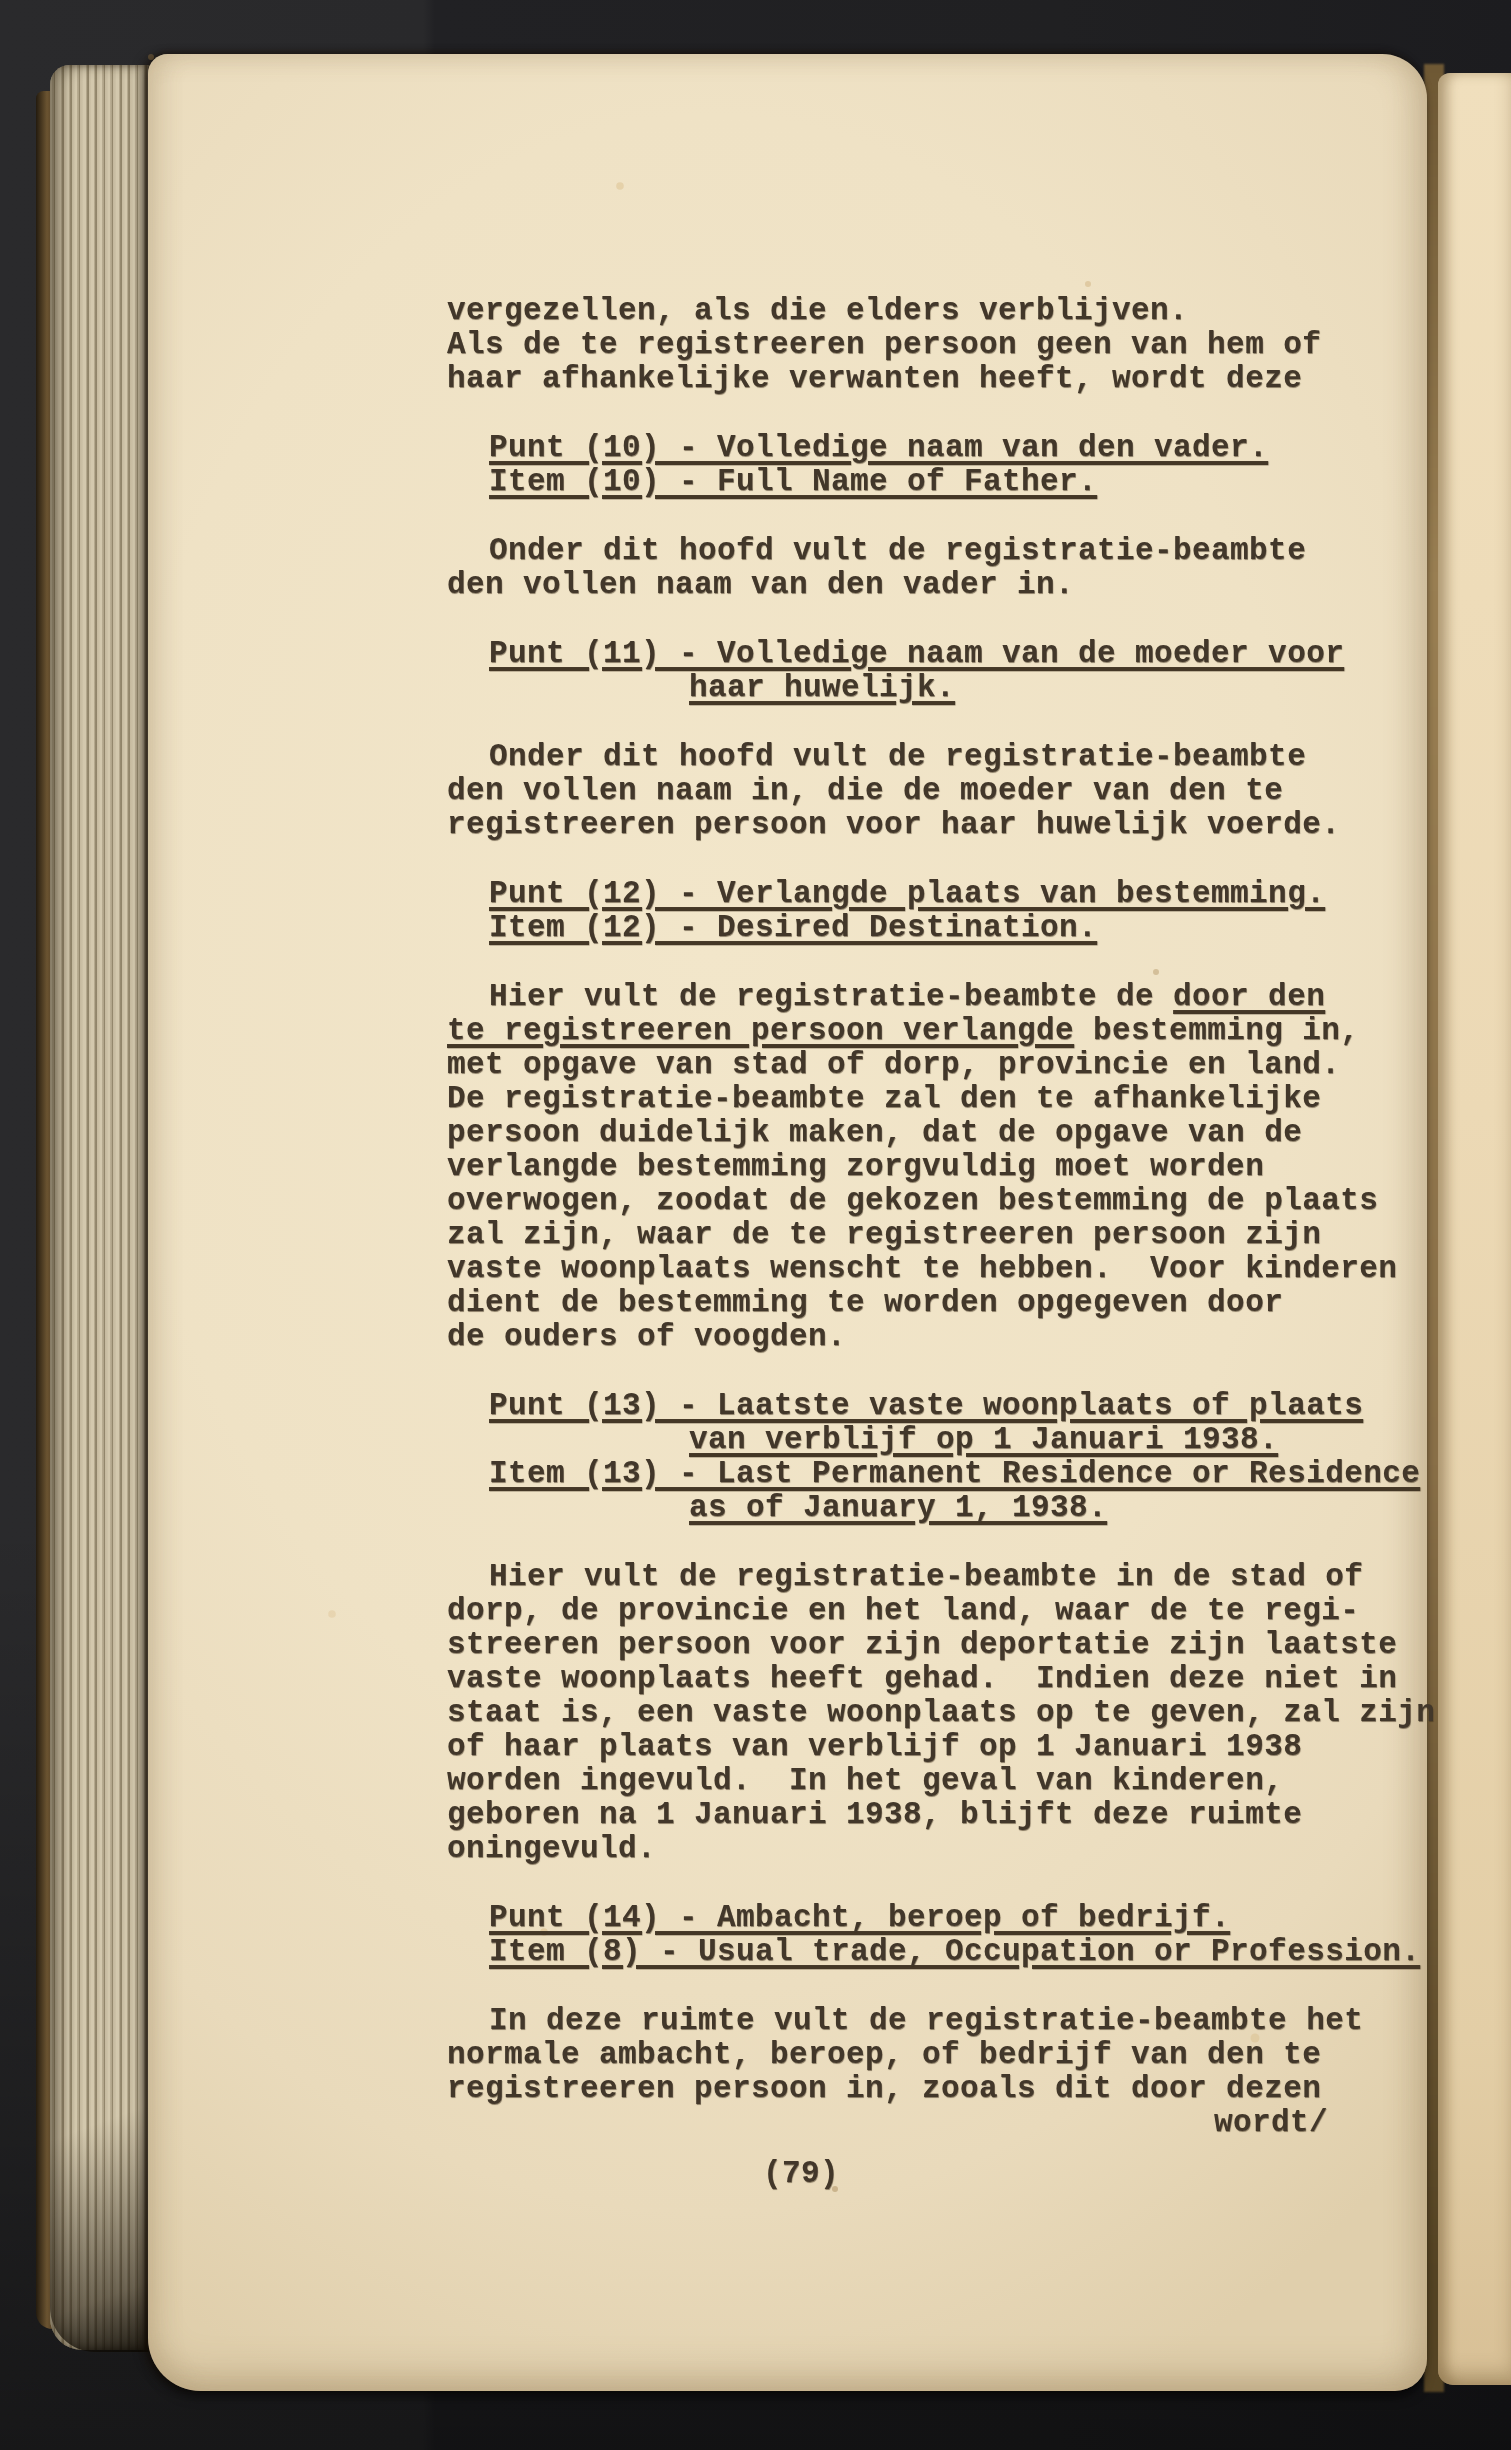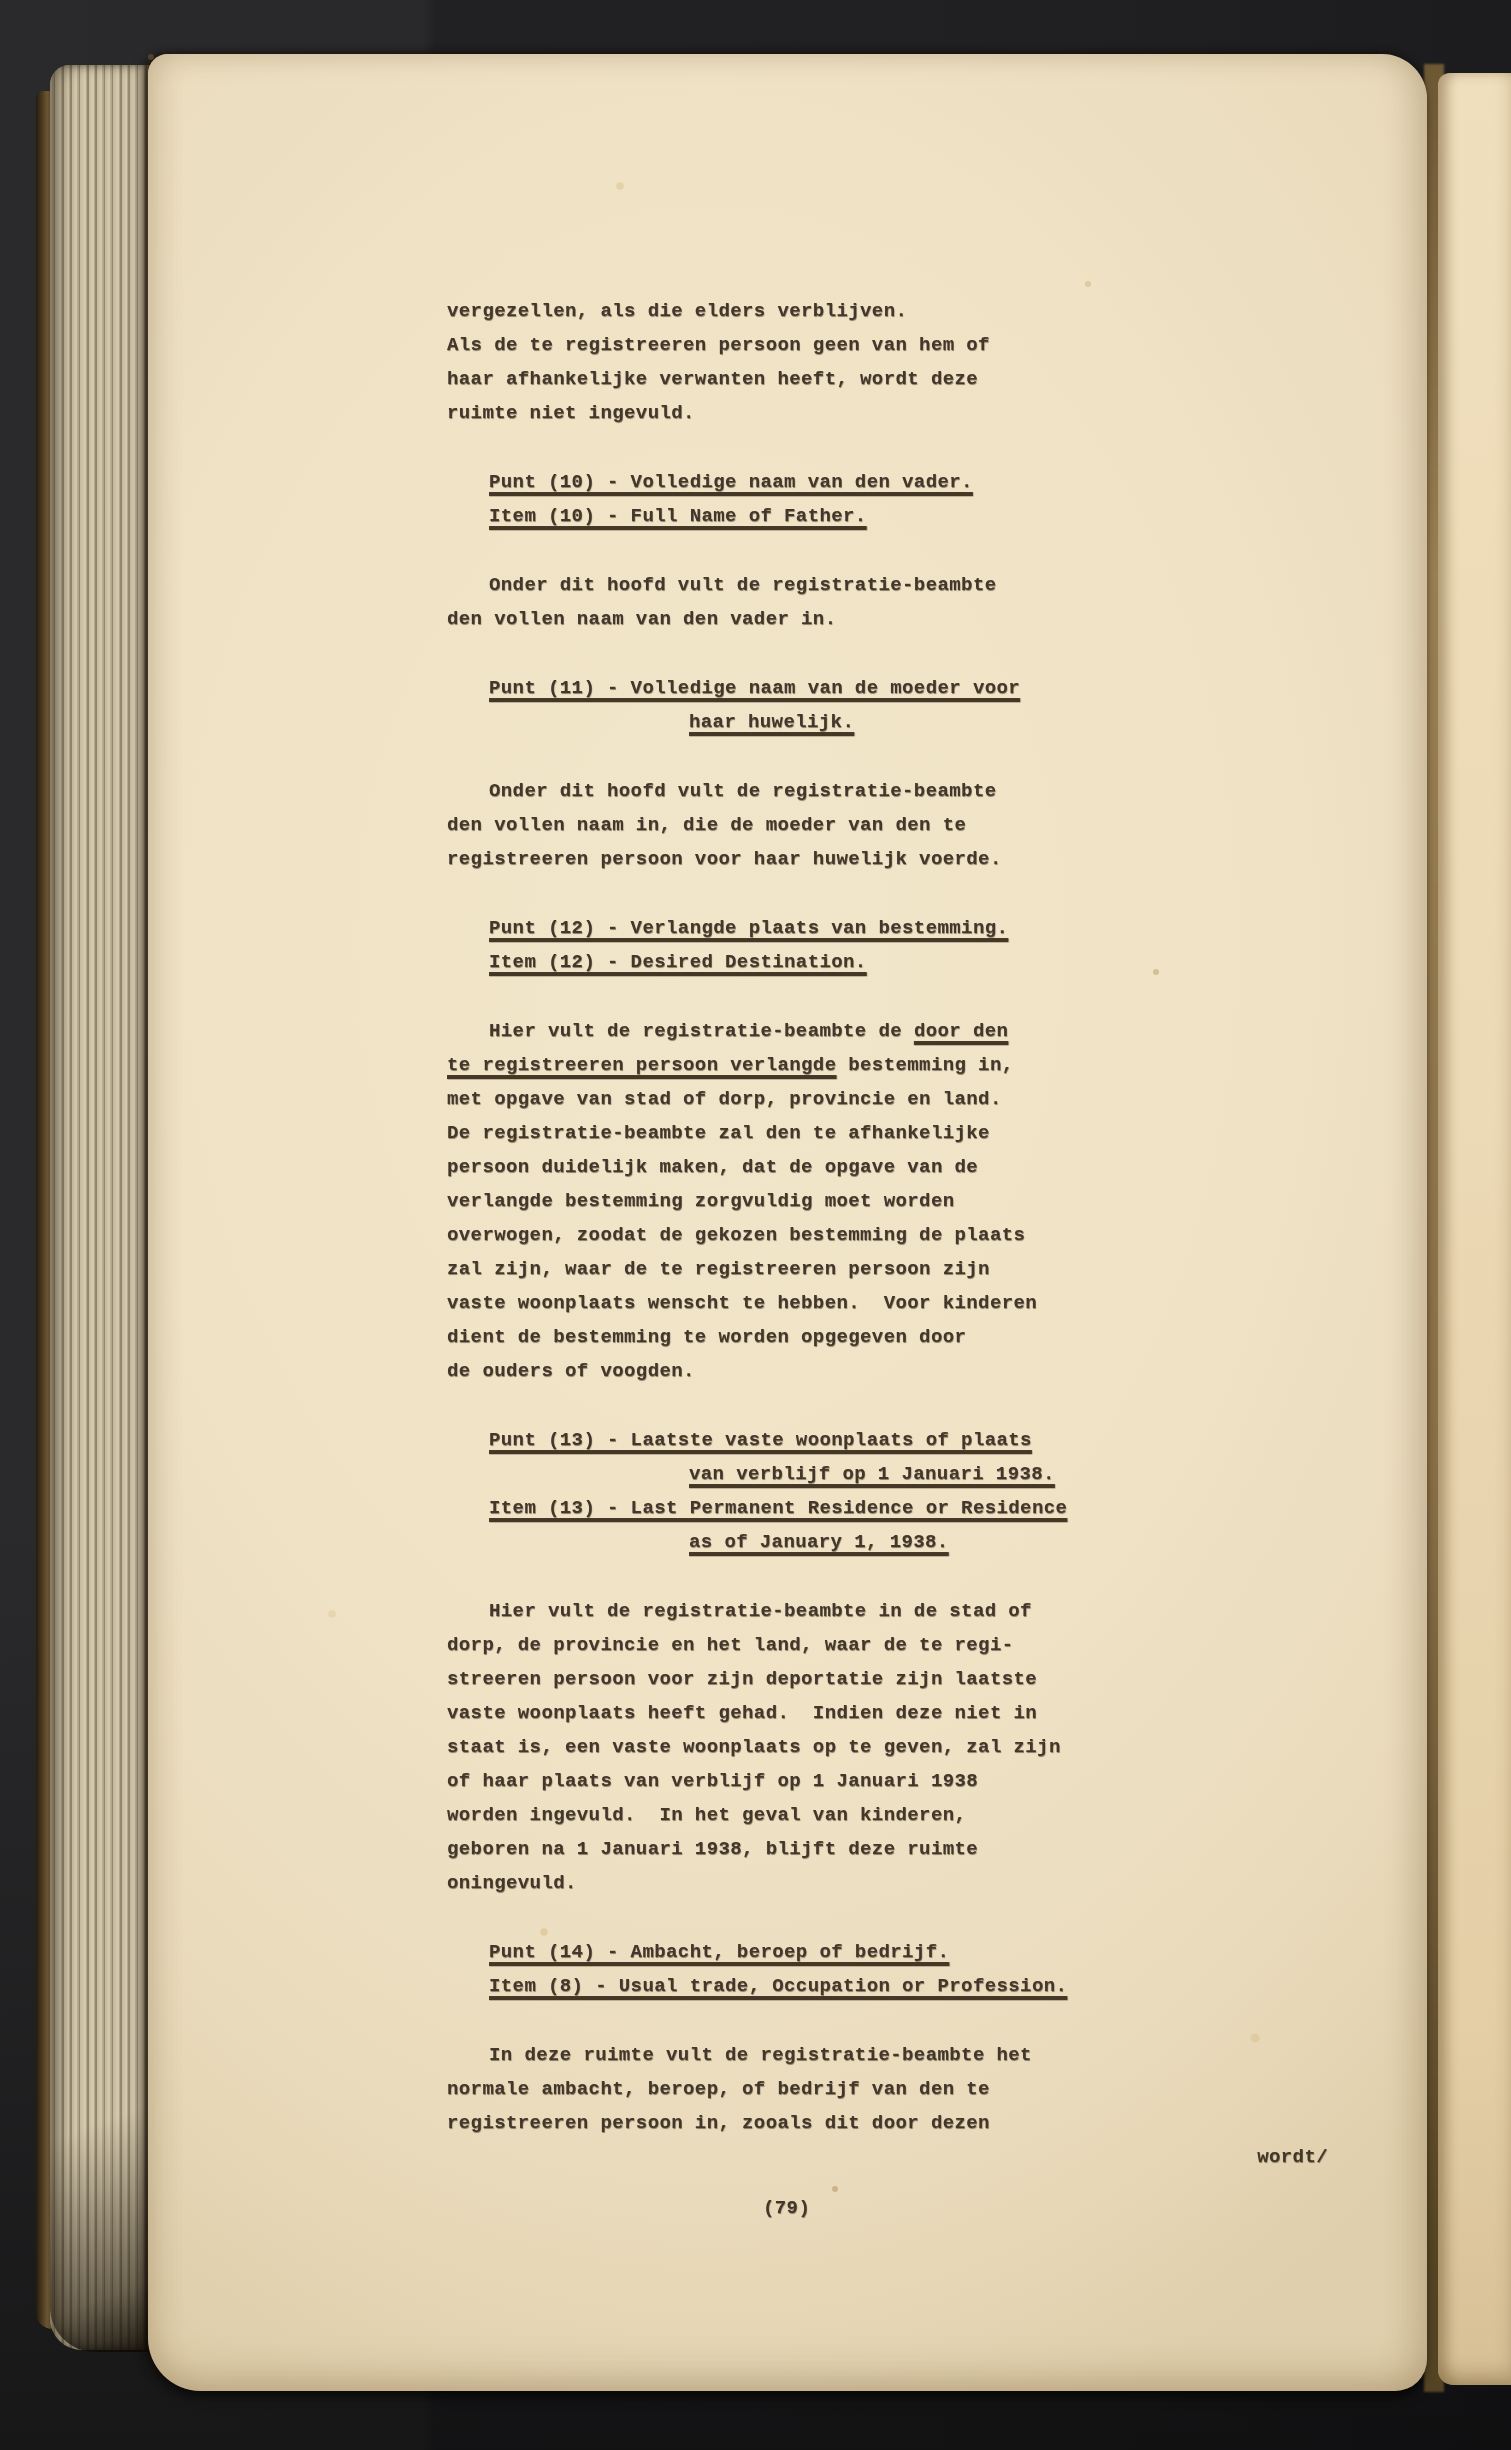--- a/index.html
+++ b/index.html
@@ -66,21 +66,21 @@
       1005px 915px 0 0  rgba(150,110,50,.30),
       393px 1875px 0 0.8px rgba(196,150,74,.26),
       684px 2132px 0 0   rgba(140,100,45,.33),
       1104px 1981px 0 1.5px rgba(196,150,74,.18),
       181px 1557px 0 0.8px rgba(196,150,74,.16);
   }
   
   .text-flow{
     position:absolute;left:299px;top:240px;width:881px;
     color:#42372a;
-    font-size:19px;font-weight:700;line-height:34px;letter-spacing:0.4px;
+    font-size:31px;font-weight:700;line-height:34px;letter-spacing:0.4px;
     text-shadow:0.5px 0.5px 0.7px rgba(62,48,30,.55);
   }
   .block{margin-top:35px;}
   .block:first-child{margin-top:0;}
   .line{height:34px;white-space:pre;}
   .ind0{padding-left:0;}
   .ind1{padding-left:42px;}
   .ind2{padding-left:242px;}
   .u{
     text-decoration:underline;
@@ -102,21 +102,20 @@
 
   <div class="main-page">
     <div class="stains"></div>
 
     <div class="text-flow">
       <div id="blocks-host">
           <div class="block para">
             <div class="line ind0"><span>vergezellen, als die elders verblijven.</span></div>
             <div class="line ind0"><span>Als de te registreeren persoon geen van hem of</span></div>
             <div class="line ind0"><span>haar afhankelijke verwanten heeft, wordt deze</span></div>
-            <div class="line ind0"><span>ruimte niet ingevuld.</span></div>
           </div>
           <div class="block heading">
             <div class="line ind1"><span class="u">Punt (10) - Volledige naam van den vader.</span></div>
             <div class="line ind1"><span class="u">Item (10) - Full Name of Father.</span></div>
           </div>
           <div class="block para">
             <div class="line ind1"><span>Onder dit hoofd vult de registratie-beambte</span></div>
             <div class="line ind0"><span>den vollen naam van den vader in.</span></div>
           </div>
           <div class="block heading">

